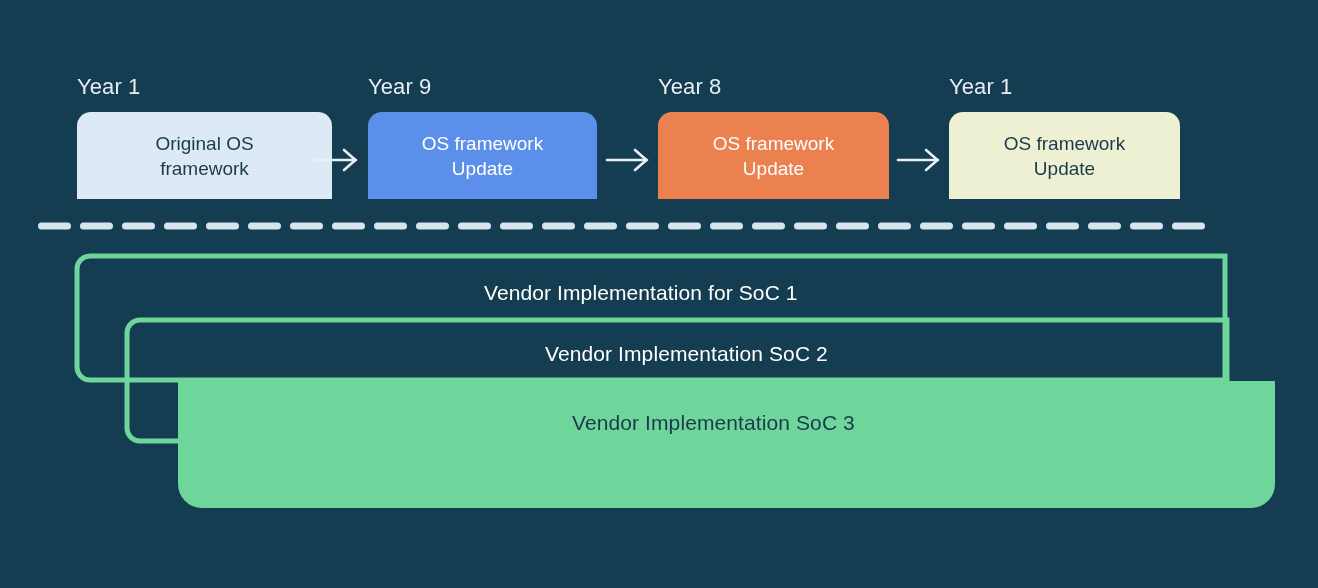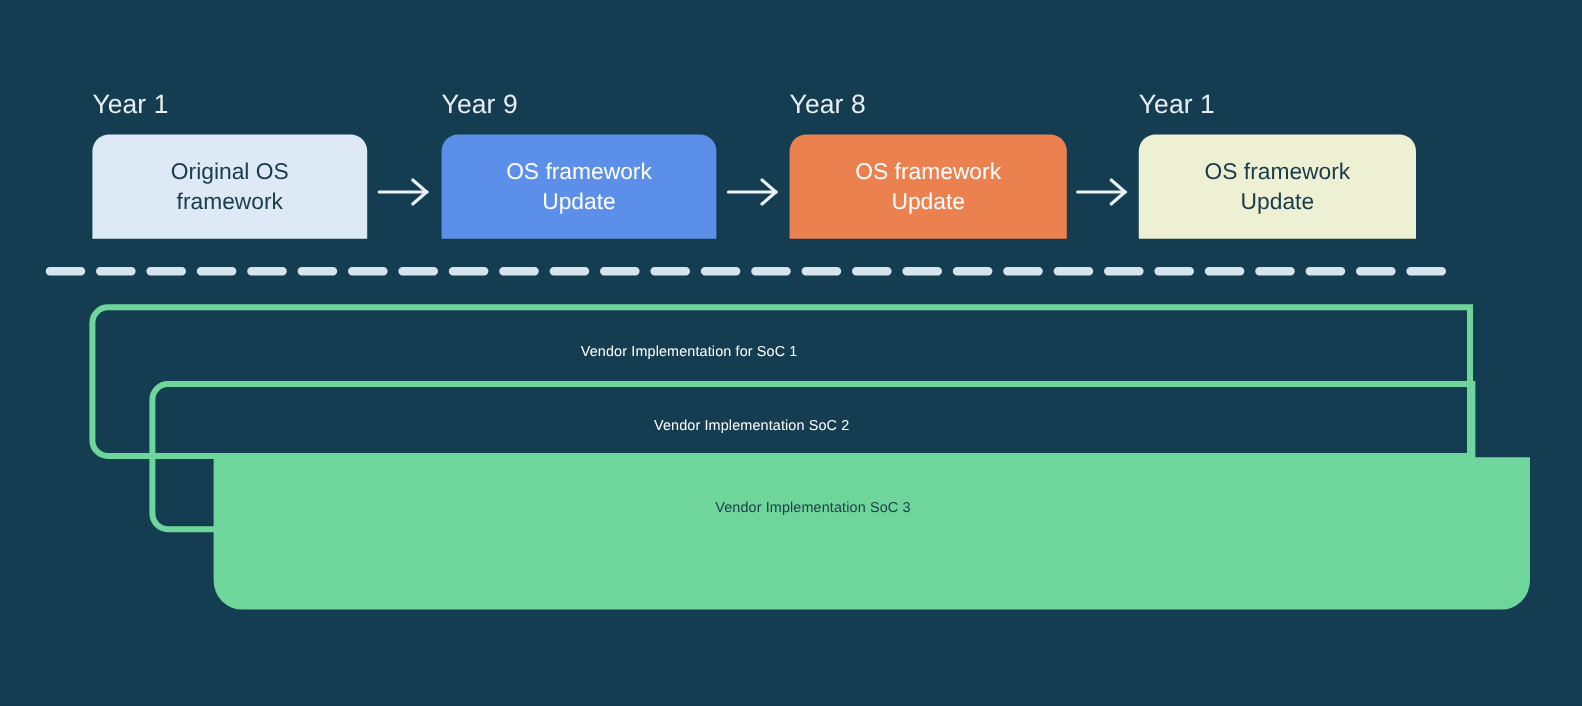--- a/index.html
+++ b/index.html
@@ -60,33 +60,33 @@
     color: #EAF1F6;
   }
   .arrow svg {
     display: block;
     width: 46px;
     height: 28px;
   }
   .soc-label {
     position: absolute;
     white-space: nowrap;
-    font-size: 12px;
+    font-size: 21px;
     line-height: 24px;
     letter-spacing: 0.1px;
   }
 </style>
 </head>
 <body>
 
 <div id="diagram">
 
   <div class="year-col" style="left:77px; width:229px;">
     <div class="year-label">Year 1</div>
-    <div class="os-box" style="width:229px; background:#DDEAF6; color:#1B3A4B;">
+    <div class="os-box" style="width:255px; background:#DDEAF6; color:#1B3A4B;">
       <div>
         <span>Original OS</span>
         <span>framework</span>
       </div>
     </div>
   </div>
 
   <div class="year-col" style="left:368px; width:229px;">
     <div class="year-label">Year 9</div>
     <div class="os-box" style="width:229px; background:#5B8FEA; color:#FFFFFF;">
@@ -162,15 +162,15 @@
              L 1275 381
              L 1275 484
              A 24 24 0 0 1 1251 508
              L 202 508
              A 24 24 0 0 1 178 484
              L 178 381 Z" fill="#6FD69B" stroke="none"></path>
   </svg>
 
   <div class="soc-label" style="left:484px; top:281px; color:#FFFFFF;">Vendor Implementation for SoC 1</div>
   <div class="soc-label" style="left:545px; top:342px; color:#FFFFFF;">Vendor Implementation SoC 2</div>
-  <div class="soc-label" style="left:596px; top:411px; color:#1B3A4B;">Vendor Implementation SoC 3</div>
+  <div class="soc-label" style="left:572px; top:411px; color:#1B3A4B;">Vendor Implementation SoC 3</div>
 
 </div>
 
 </body></html>

